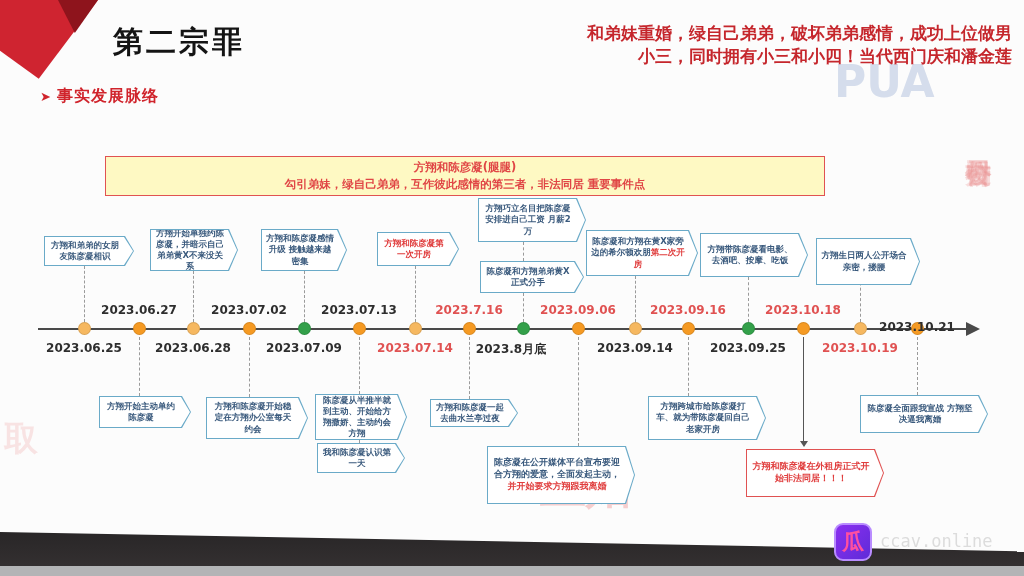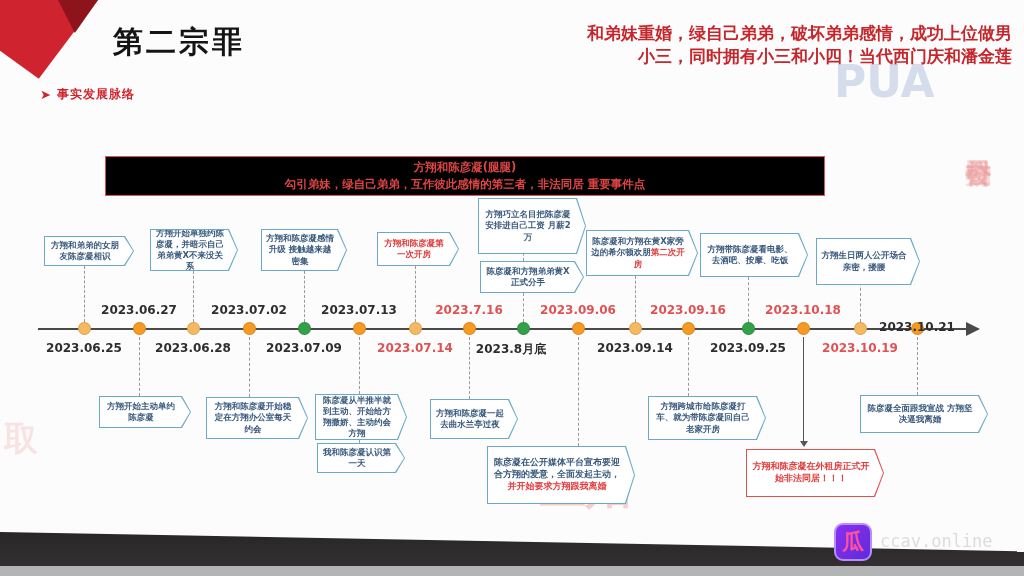--- a/index.html
+++ b/index.html
@@ -14,24 +14,24 @@
     clip-path:polygon(0 0,96% 0,38% 96%,0 62%);}
   #ribbon .r2{position:absolute;left:58px;top:0;width:40px;height:33px;background:#8e141c;
     clip-path:polygon(0 0,100% 0,42% 100%);}
   #page-title{position:absolute;left:113px;top:22px;font-size:30px;font-weight:800;
     color:#141414;letter-spacing:3px;z-index:3;}
   #subtitle{position:absolute;right:12px;top:22px;width:540px;text-align:right;
     color:#c5262c;font-weight:800;font-size:17px;line-height:1.35;z-index:3;}
   #section-label{position:absolute;left:40px;top:86px;display:flex;align-items:center;
     gap:6px;z-index:3;}
   #section-label .arrow{color:#d0242c;font-size:13px;line-height:1;}
-  #section-label .txt{color:#d0242c;font-size:12px;font-weight:800;letter-spacing:1px;}
+  #section-label .txt{color:#d0242c;font-size:16px;font-weight:800;letter-spacing:1px;}
   
   #banner{position:absolute;left:105px;top:156px;width:718px;height:38px;
-    border:1px solid #e05252;background:#000000;z-index:2;
+    border:1px solid #e05252;background:#fef9c3;z-index:2;
     display:flex;flex-direction:column;justify-content:center;align-items:center;
     color:#e04545;font-weight:700;font-size:11.5px;line-height:1.5;text-align:center;}
   
   .tl-line{position:absolute;left:38px;top:328px;width:932px;height:2px;background:#4a4a4a;z-index:1;}
   .tl-arrow{position:absolute;left:966px;top:322px;width:0;height:0;
     border-left:14px solid #4a4a4a;border-top:7px solid transparent;border-bottom:7px solid transparent;z-index:1;}
   .tl-dot{position:absolute;width:13px;height:13px;border-radius:50%;top:322px;z-index:2;
     box-shadow:0 0 0 1px rgba(0,0,0,0.12) inset;}
   .tl-date{position:absolute;font-size:12px;font-weight:700;color:#2e2e2e;width:84px;
     text-align:center;z-index:2;white-space:nowrap;}
@@ -180,21 +180,21 @@
         <div class="shape-in">
           <span><span class="ev-main">方翔和陈彦凝感情升级 接触越来越密集</span></span>
         </div>
       </div>
       <div class="callout blue" style="left: 377px; top: 232px; width: 82px; height: 34px;">
         <div class="shape"></div>
         <div class="shape-in">
           <span><span class="ev-red">方翔和陈彦凝第一次开房</span></span>
         </div>
       </div>
-      <div class="callout blue" style="left: 478px; top: 198px; width: 108px; height: 56px;">
+      <div class="callout blue" style="left: 478px; top: 198px; width: 108px; height: 44px;">
         <div class="shape"></div>
         <div class="shape-in">
           <span><span class="ev-main">方翔巧立名目把陈彦凝安排进自己工资 月薪2万</span></span>
         </div>
       </div>
       <div class="callout blue" style="left: 480px; top: 261px; width: 104px; height: 32px;">
         <div class="shape"></div>
         <div class="shape-in">
           <span><span class="ev-main">陈彦凝和方翔弟弟黄X正式分手</span></span>
         </div>
@@ -234,21 +234,21 @@
         <div class="shape-in">
           <span><span class="ev-main">陈彦凝从半推半就到主动、开始给方翔撒娇、主动约会方翔</span></span>
         </div>
       </div>
       <div class="callout blue" style="left: 317px; top: 443px; width: 88px; height: 30px;">
         <div class="shape"></div>
         <div class="shape-in">
           <span><span class="ev-main">我和陈彦凝认识第一天</span></span>
         </div>
       </div>
-      <div class="callout blue" style="left: 430px; top: 399px; width: 88px; height: 40px;">
+      <div class="callout blue" style="left: 430px; top: 399px; width: 88px; height: 28px;">
         <div class="shape"></div>
         <div class="shape-in">
           <span><span class="ev-main">方翔和陈彦凝一起去曲水兰亭过夜</span></span>
         </div>
       </div>
       <div class="callout blue big" style="left: 487px; top: 446px; width: 148px; height: 58px;">
         <div class="shape"></div>
         <div class="shape-in">
           <span><span class="ev-main">陈彦凝在公开媒体平台宣布要迎合方翔的爱意，全面发起主动，</span><span class="ev-red">并开始要求方翔跟我离婚</span></span>
         </div>

